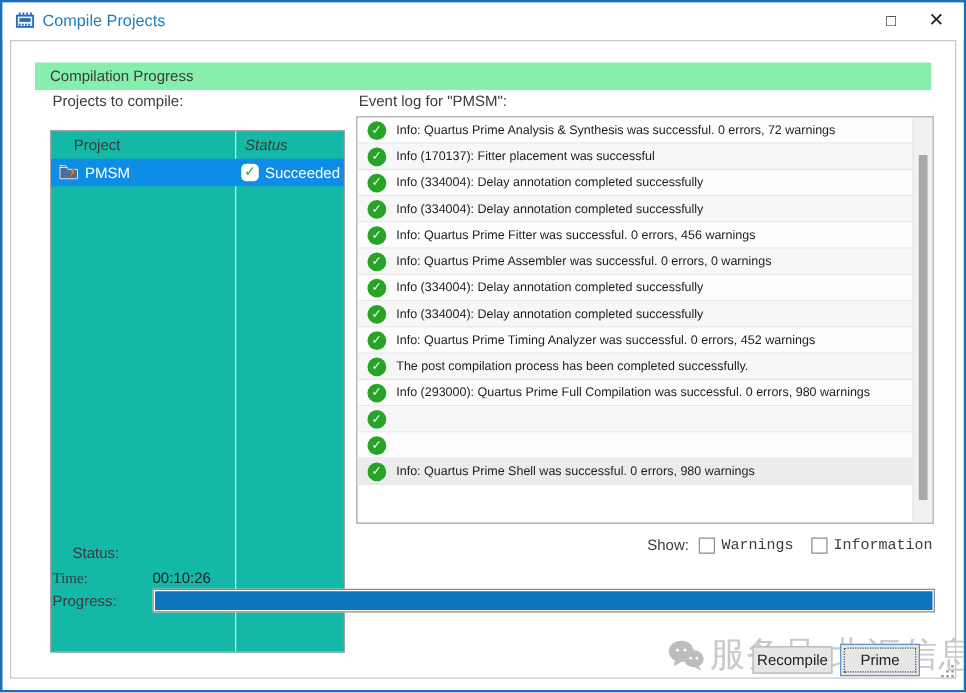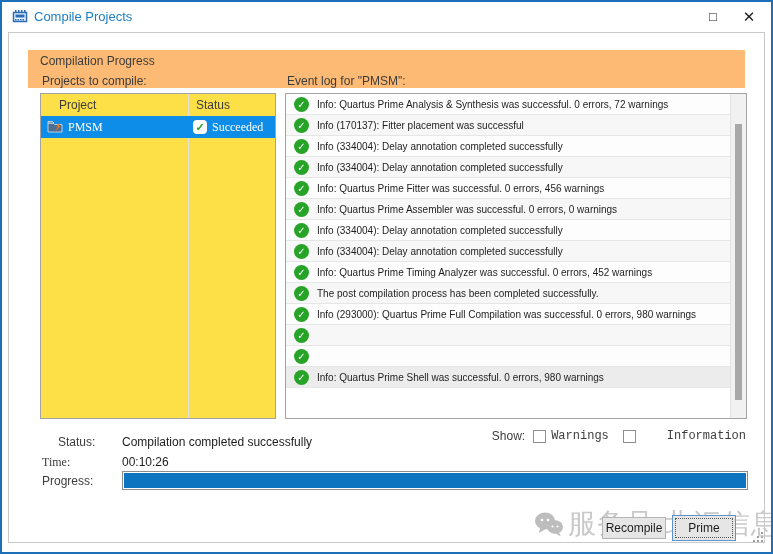--- a/index.html
+++ b/index.html
@@ -15,35 +15,35 @@
   .title-text { position:absolute; left:32px; top:0; line-height:30px; font-size:13px; color:#1d7dc4; }
   .win-btn { position:absolute; top:2px; width:34px; height:26px; text-align:center;
              line-height:26px; font-size:13px; color:#222; cursor:default; }
   .win-btn.max { left:694px; }
   .win-btn.close { left:730px; font-size:15px; }
 
   
   .frame { position:absolute; left:6px; right:6px; top:30px; bottom:9px;
            border:1px solid #c9c9c9; background:#ffffff; }
 
-  .section-header { position:absolute; left:26px; right:26px; top:48px; height:38px;
-                    background:#fdba74; line-height:22px; padding-left:12px; color:#3c3c3c; }
+  .section-header { position:absolute; left:26px; right:26px; top:48px; height:22px;
+                    background:#86efac; line-height:22px; padding-left:12px; color:#3c3c3c; }
 
   .panel-label { position:absolute; top:72px; color:#3c3c3c; }
   .panel-label.projects { left:40px; }
   .panel-label.eventlog { left:285px; }
 
   
-  .projects-table { position:absolute; left:38px; top:91px; width:236px; height:326px;
-                    border:1px solid #a3a3a3; background:#fde047; }
+  .projects-table { position:absolute; left:38px; top:102px; width:236px; height:418px;
+                    border:1px solid #a3a3a3; background:#14b8a6; }
   .pt-coldivider { position:absolute; left:147px; top:0; bottom:0; width:1px; background:#e0e0e0; }
   .pt-header { position:relative; height:22px; line-height:22px; }
   .pt-header .c1 { position:absolute; left:18px; }
-  .pt-header .c2 { position:absolute; left:155px; }
-  .pt-row { position:relative; height:22px; line-height:22px; background:#0d8ce8; color:#ffffff;font-family:Liberation Serif, serif; }
+  .pt-header .c2 { position:absolute; left:155px;font-style:italic; }
+  .pt-row { position:relative; height:22px; line-height:22px; background:#0d8ce8; color:#ffffff; }
   .pt-row .folder { position:absolute; left:6px; top:3px; width:16px; height:16px; }
   .pt-row .pname { position:absolute; left:27px; }
   .pt-row .status { position:absolute; left:152px; display:flex; align-items:center; height:22px; }
   .status-check { display:inline-block; width:14px; height:14px; background:#ffffff; border-radius:4px;
                   color:#27a427; font-size:11px; font-weight:bold; line-height:14px; text-align:center;
                   margin-right:5px; }
 
   
   .event-log { position:absolute; left:283px; top:91px; width:462px; height:326px;
                border:1px solid #a3a3a3; background:#fff; overflow:hidden; }
@@ -60,21 +60,21 @@
                border-left:1px solid #e3e3e3; }
   .scroll-thumb { position:absolute; left:4px; top:30px; width:7px; height:276px; background:#a8a8a8; }
 
   
   .foot-label { position:absolute; left:40px; color:#3c3c3c; }
   .foot-value { position:absolute; left:120px; color:#1d1d1d; }
   .show-row { position:absolute; top:427px; right:25px; display:flex; align-items:center; }
   .show-row .lbl { margin-right:8px; }
   .checkbox { width:13px; height:13px; border:1px solid #8f8f8f; background:#fff; margin-right:5px; }
   .cb-label { margin-right:14px;font-family:Liberation Mono, monospace; }
-  .cb-label.last { margin-right:0;margin-left:26px; }
+  .cb-label.last { margin-right:0; }
 
   .progress-track { position:absolute; left:120px; top:469px; width:626px; height:19px;
                     border:1px solid #8c8c8c; background:#ffffff; padding:1px; }
   .progress-fill { height:100%; background:#0d75c0; width:0; }
 
   
   .watermark { position:absolute; left:532px; top:503px; display:flex; align-items:center;
                color:#c6c6c6; z-index:1; }
   .wm-icon { width:30px; height:26px; margin-right:4px; }
   .wm-text { font-size:28px; letter-spacing:1px; color:#c9c9c9; white-space:nowrap; }
@@ -212,21 +212,20 @@
 
   <div class="show-row">
     <span class="lbl">Show:</span>
     <span class="checkbox"></span>
     <span class="cb-label">Warnings</span>
     <span class="checkbox"></span>
     <span class="cb-label last">Information</span>
   </div>
 
   <div class="foot-label" style="top:433px;margin-left:16px;">Status:</div>
-  <div class="foot-value" style="top:433px;">Compilation completed successfully</div>
   <div class="foot-label" style="top:453px;font-family:Liberation Serif, serif;">Time:</div>
   <div class="foot-value" style="top:453px;">00:10:26</div>
   <div class="foot-label" style="top:472px;">Progress:</div>
   <div class="progress-track">
     <div class="progress-fill" style="width: 100%;"></div>
   </div>
 
   <div class="watermark">
     <svg class="wm-icon" viewBox="0 0 30 26">
       <ellipse cx="11" cy="10" rx="10" ry="8.5" fill="#bdbdbd"></ellipse>

